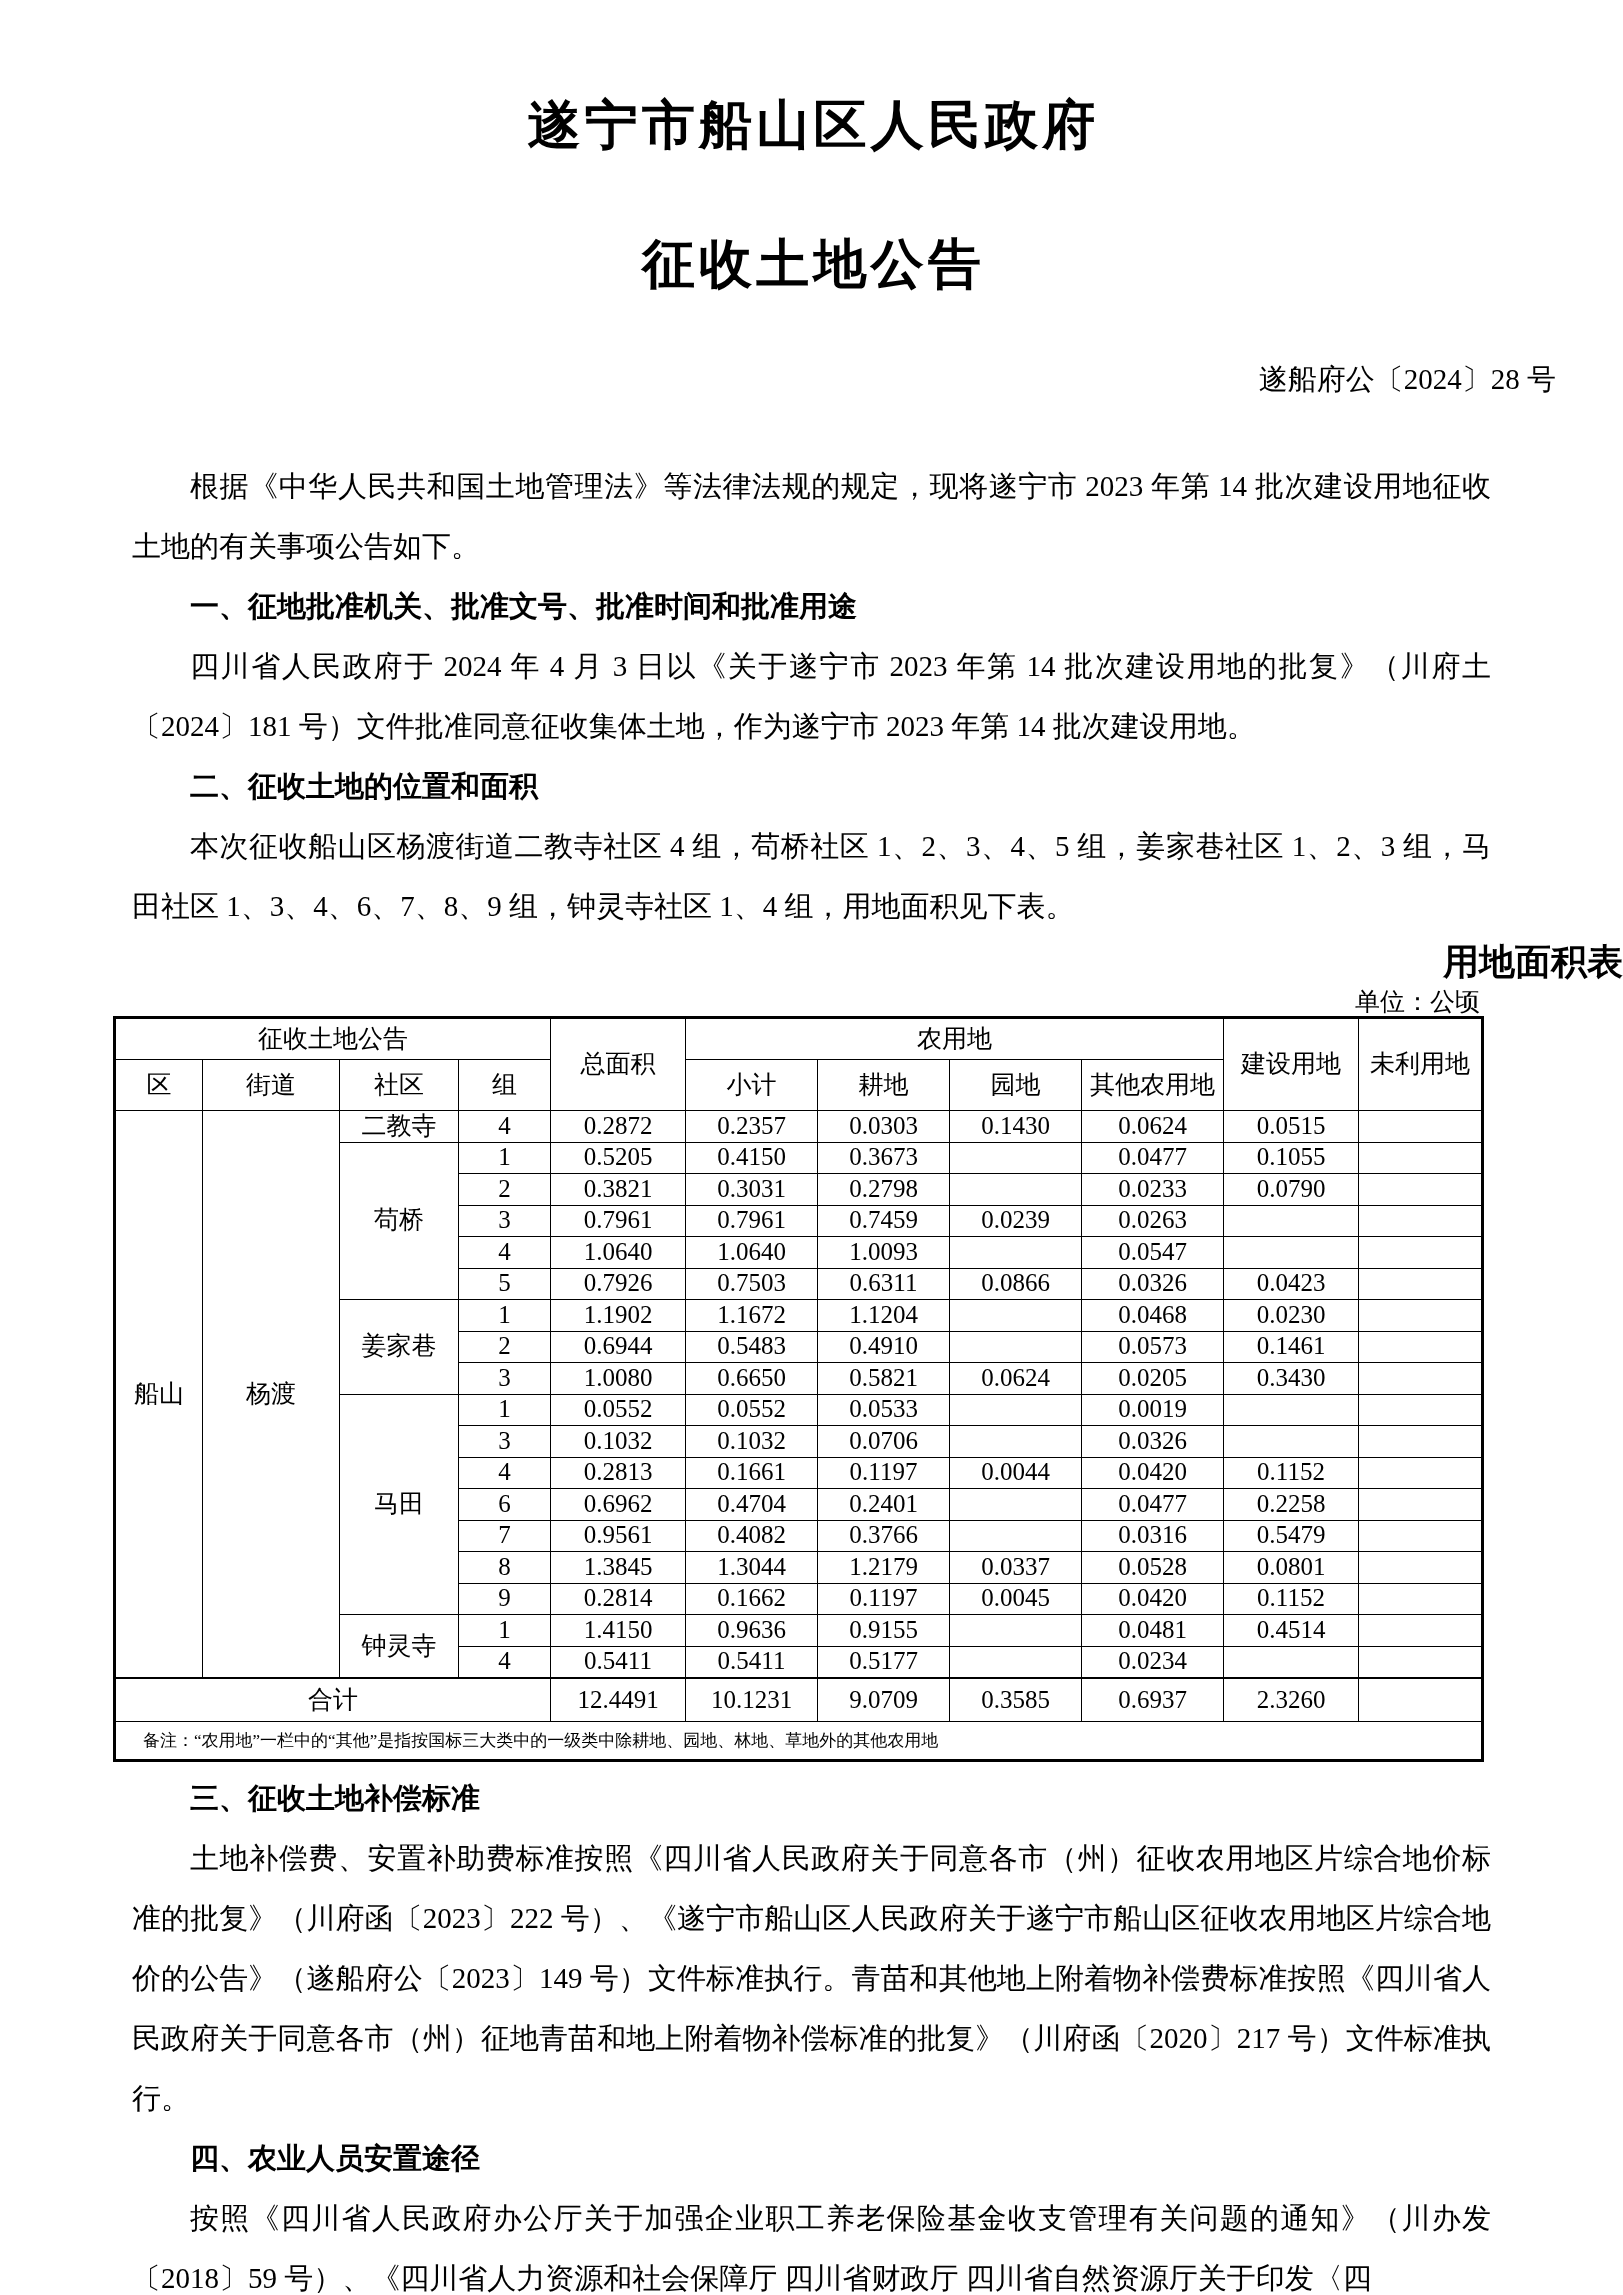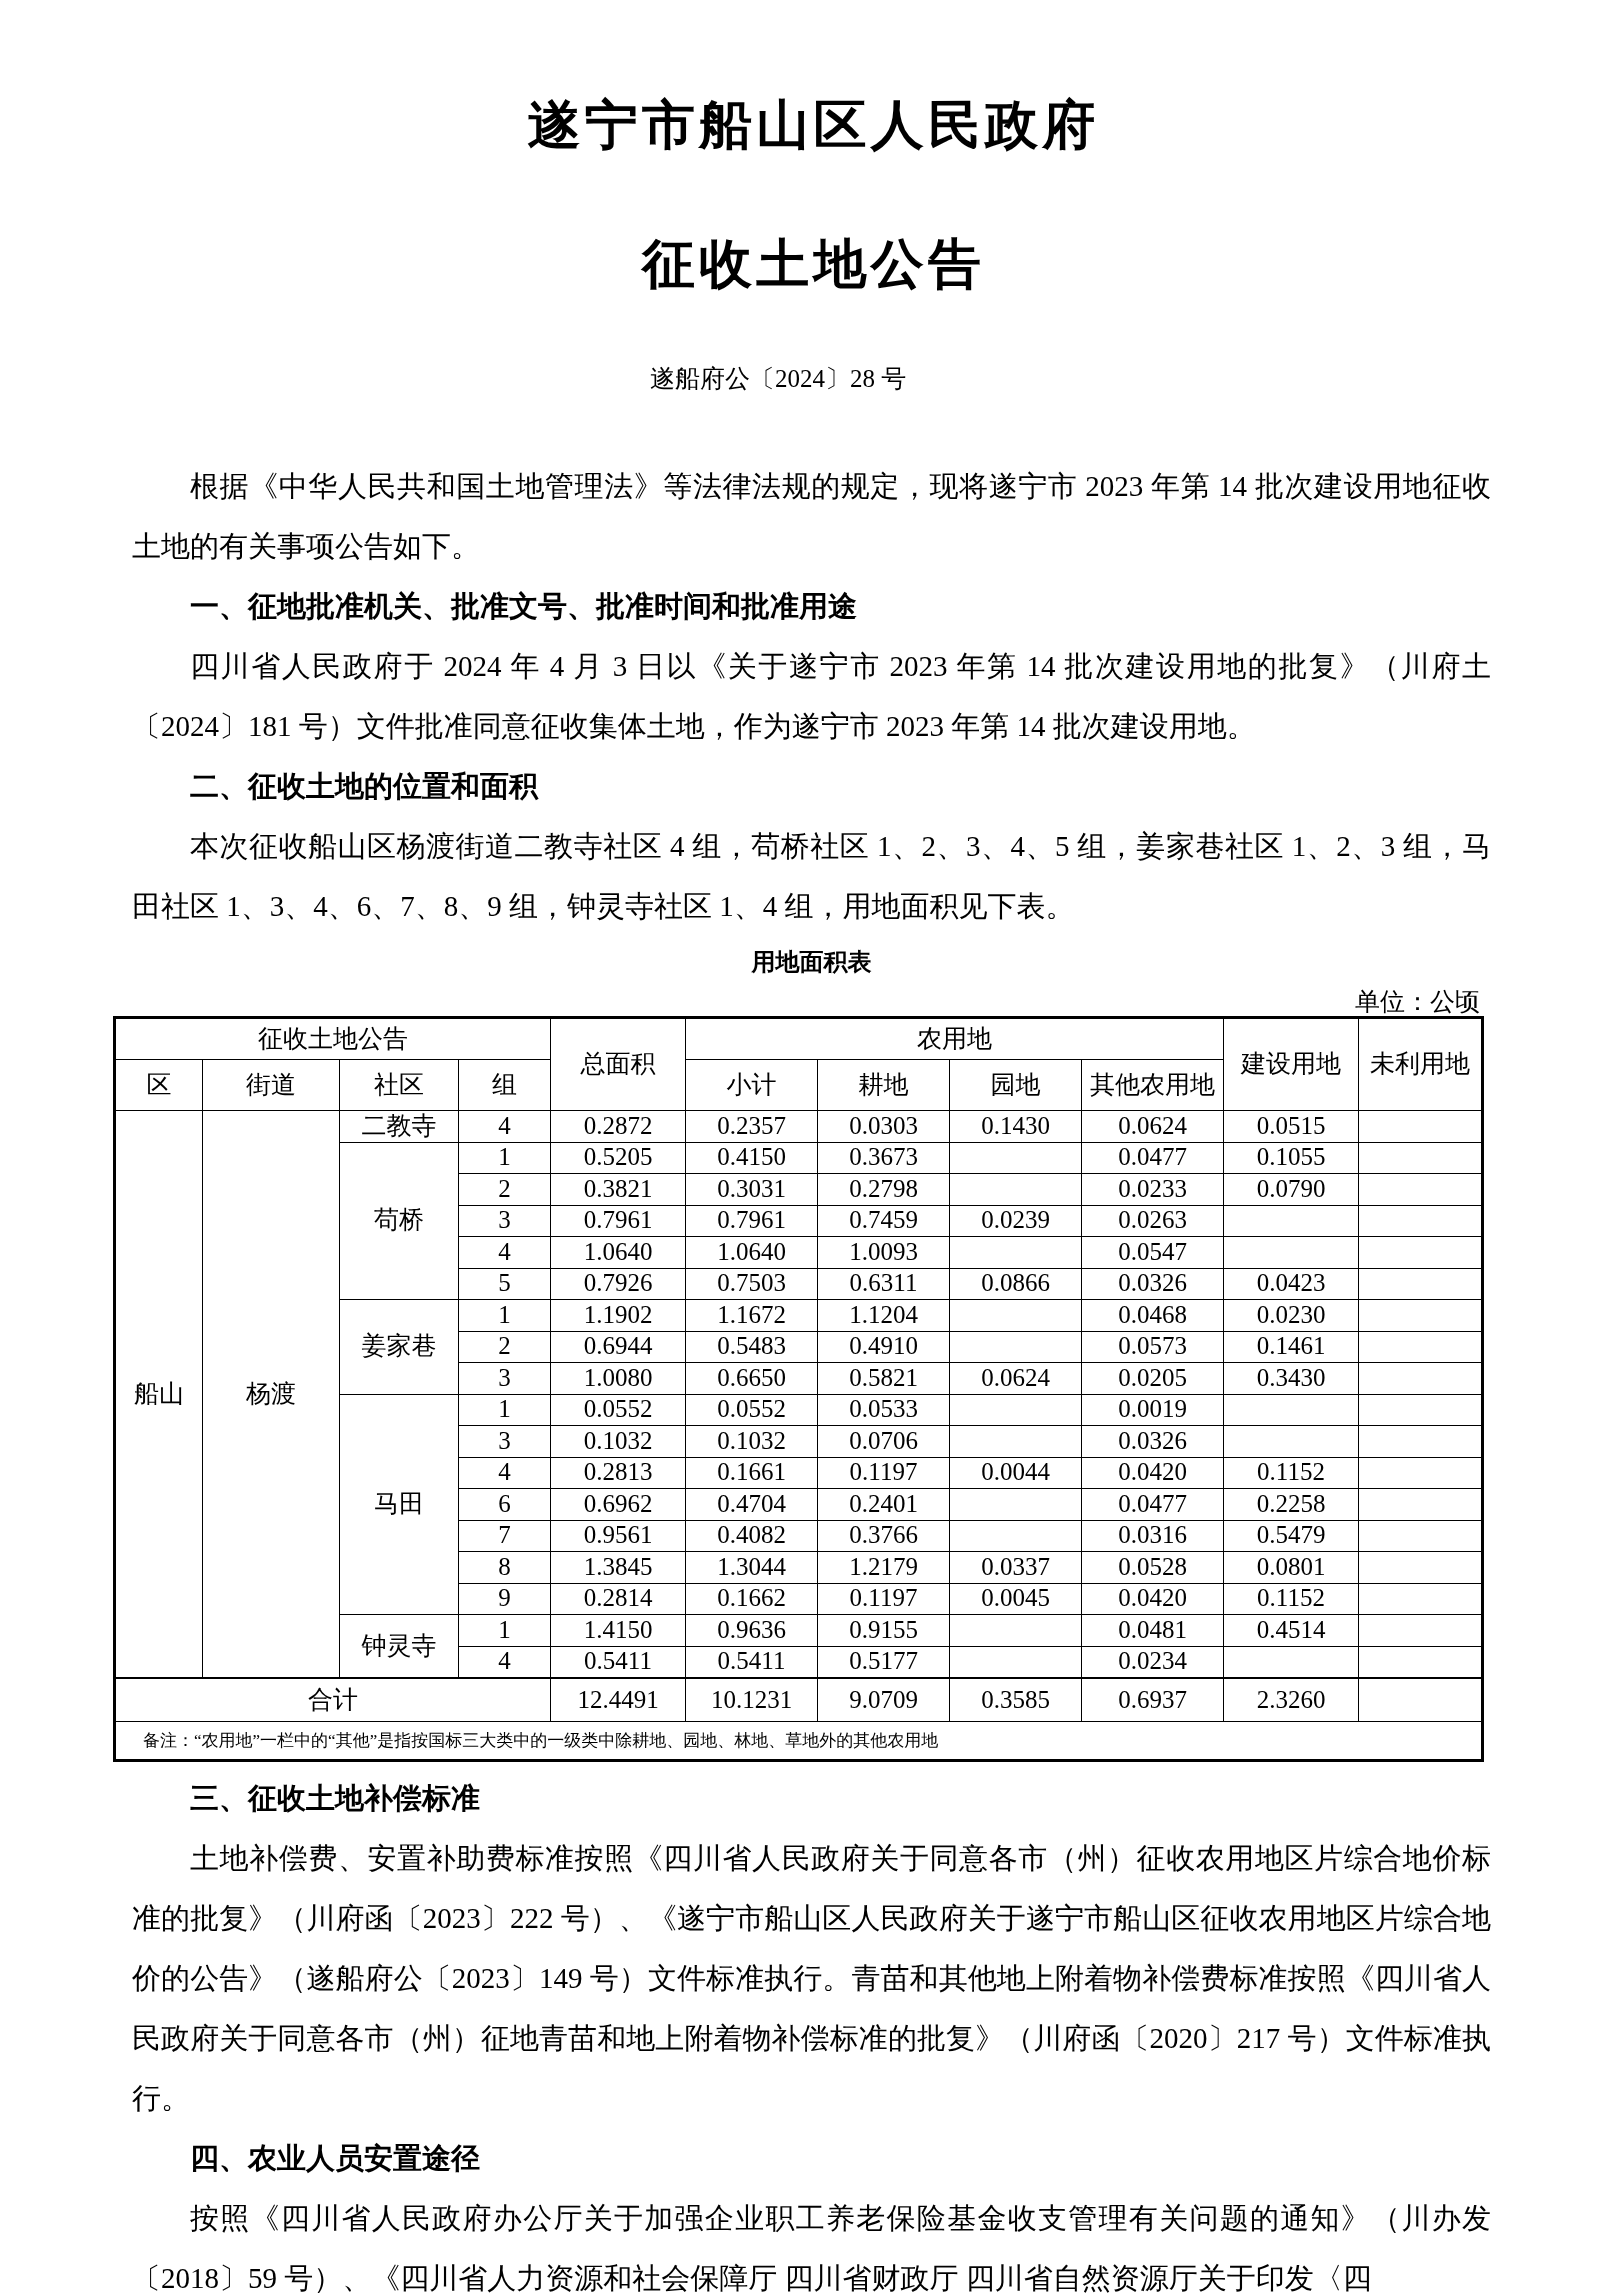--- a/index.html
+++ b/index.html
@@ -4,29 +4,29 @@
 <style>
   html,body{margin:0;padding:0;}
   body{
     width:1623px;height:2295px;background:#ffffff;color:#000;
     font-family:"Liberation Serif", serif;overflow:hidden;
   }
   .page{position:relative;width:1623px;height:2295px;background:#fff;}
 
   .title-block{margin:56px 0 0 4px;text-align:center;font-weight:bold;
     font-size:53px;line-height:139px;letter-spacing:4.2px;}
-  .doc-number{margin:24px 67px 0 0;text-align:center;font-size:25px;line-height:42px;}
+  .doc-number{margin:24px 67px 0 0;text-align:right;font-size:29px;line-height:42px;}
 
   .body-text{margin:0 132px;font-size:29px;line-height:60px;text-align:justify;}
   .body-text.first{margin-top:56px;}
   .body-text.after-table{margin-top:5.6px;}
   .body-text p{margin:0;text-indent:2em;}
   .body-text p.heading{font-weight:bold;font-family:"Liberation Sans", sans-serif;}
 
-  .table-title{text-align:center;font-size:24px;font-weight:bold;line-height:51px;
+  .table-title{text-align:right;font-size:36px;font-weight:bold;line-height:51px;
     font-family:"Liberation Sans", sans-serif;}
   .unit-note{margin:0 143px 0 0;text-align:right;font-size:25px;line-height:29px;}
 
   table.land{margin-left:113px;width:1367px;border-collapse:collapse;table-layout:fixed;
     border:3.5px solid #000;font-size:25px;}
   table.land td{border:1.4px solid #000;text-align:center;vertical-align:middle;
     padding:0;line-height:1.15;overflow:hidden;}
   tr.h1 td{height:40px;}
   tr.h2 td{height:50px;}
   tr.data td{height:30.5px;}

